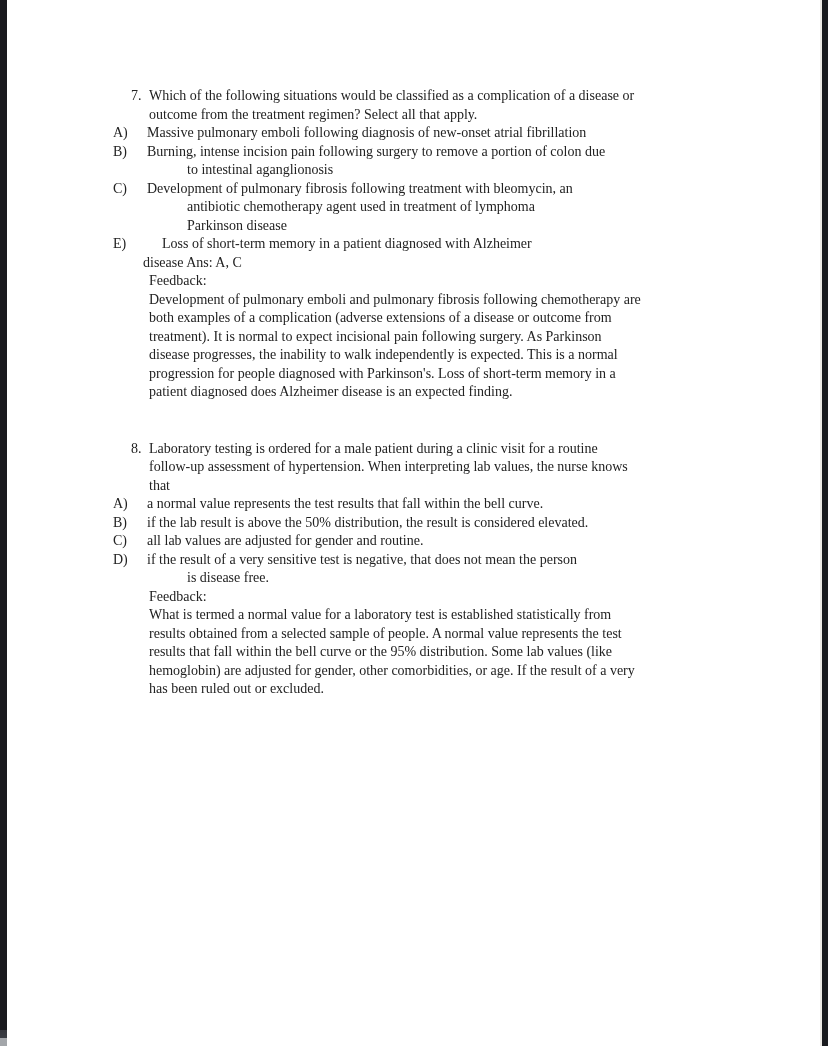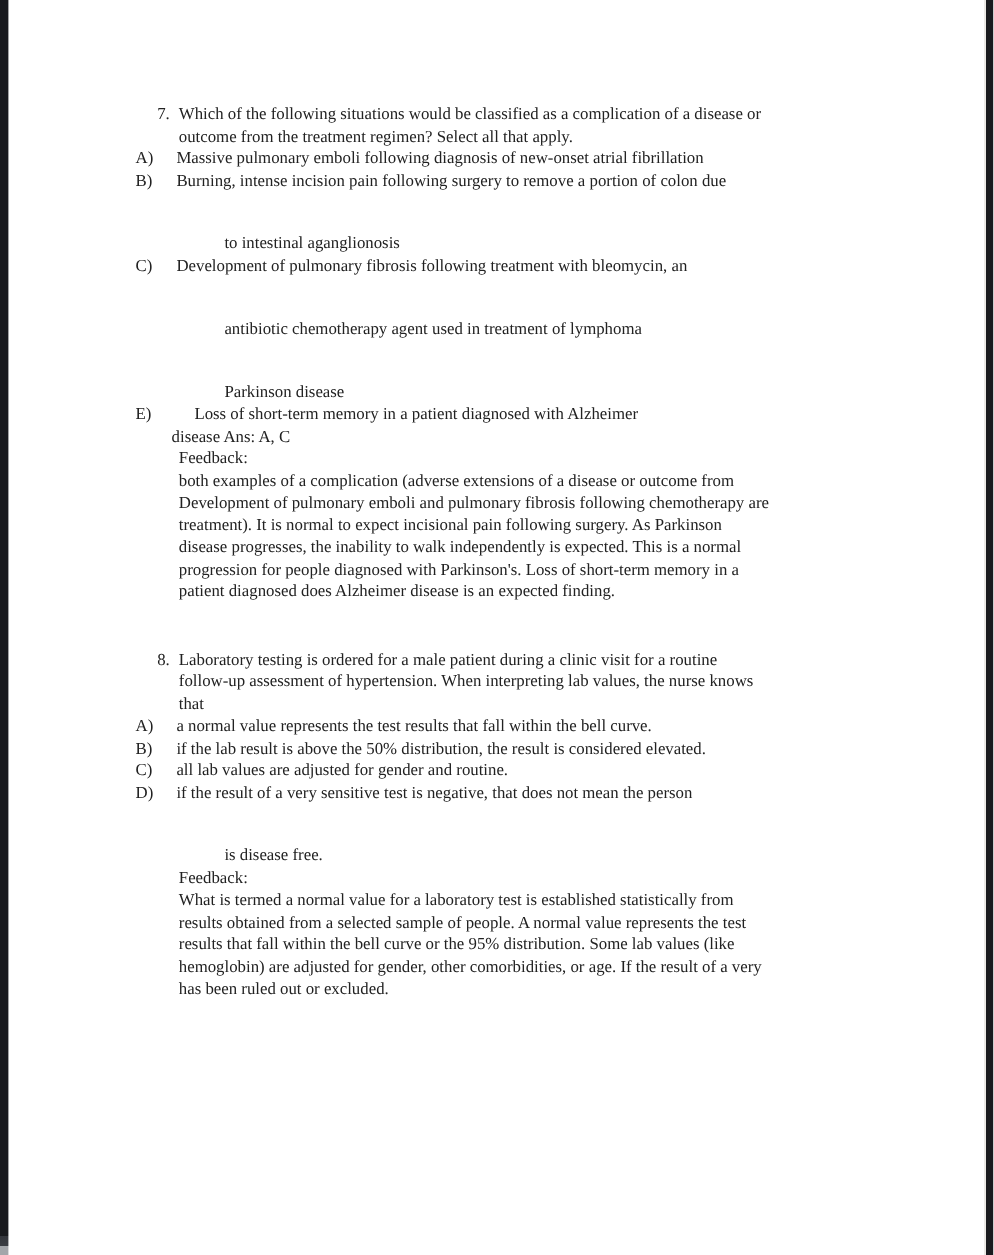--- a/index.html
+++ b/index.html
@@ -37,21 +37,21 @@
   .ln {
     position: relative;
     font-size: 14px;
     line-height: 18.5px;
     color: #222222;
     white-space: pre;
   }
   .ln-q      { margin-left: 149px; }
   .ln-ans    { margin-left: 143px; }
   .ln-opt    { margin-left: 113px; }
-  .ln-optcont{ margin-left: 187px; margin-top: 34px; }
+  .ln-optcont{ margin-left: 187px; }
   .ln-bold   { font-weight: normal; }
   .qnum { position: absolute; left: -18px; }
   .letter { display: inline-block; width: 34px; }
   .letter.wide { width: 49px; }
 </style>
 </head>
 <body>
 
 <div class="screen">
   <main class="doc">
@@ -60,22 +60,22 @@
         <div class="ln ln-q"><span>outcome from the treatment regimen? Select all that apply.</span></div>
         <div class="ln ln-opt"><span class="letter">A)</span><span>Massive pulmonary emboli following diagnosis of new-onset atrial fibrillation</span></div>
         <div class="ln ln-opt"><span class="letter">B)</span><span>Burning, intense incision pain following surgery to remove a portion of colon due</span></div>
         <div class="ln ln-optcont"><span>to intestinal aganglionosis</span></div>
         <div class="ln ln-opt"><span class="letter">C)</span><span>Development of pulmonary fibrosis following treatment with bleomycin, an</span></div>
         <div class="ln ln-optcont"><span>antibiotic chemotherapy agent used in treatment of lymphoma</span></div>
         <div class="ln ln-optcont"><span>Parkinson disease</span></div>
         <div class="ln ln-opt"><span class="letter wide">E)</span><span>Loss of short-term memory in a patient diagnosed with Alzheimer</span></div>
         <div class="ln ln-ans"><span>disease Ans: A, C</span></div>
         <div class="ln ln-q ln-bold"><span>Feedback:</span></div>
+        <div class="ln ln-q"><span>Development of pulmonary emboli and pulmonary fibrosis following chemotherapy are</span></div>
         <div class="ln ln-q"><span>both examples of a complication (adverse extensions of a disease or outcome from</span></div>
-        <div class="ln ln-q"><span>Development of pulmonary emboli and pulmonary fibrosis following chemotherapy are</span></div>
         <div class="ln ln-q"><span>treatment). It is normal to expect incisional pain following surgery. As Parkinson</span></div>
         <div class="ln ln-q"><span>disease progresses, the inability to walk independently is expected. This is a normal</span></div>
         <div class="ln ln-q"><span>progression for people diagnosed with Parkinson's. Loss of short-term memory in a</span></div>
         <div class="ln ln-q"><span>patient diagnosed does Alzheimer disease is an expected finding.</span></div>
       </section>
       <section class="q">
         <div class="ln ln-q"><span class="qnum">8.</span><span>Laboratory testing is ordered for a male patient during a clinic visit for a routine</span></div>
         <div class="ln ln-q"><span>follow-up assessment of hypertension. When interpreting lab values, the nurse knows</span></div>
         <div class="ln ln-q"><span>that</span></div>
         <div class="ln ln-opt"><span class="letter">A)</span><span>a normal value represents the test results that fall within the bell curve.</span></div>

